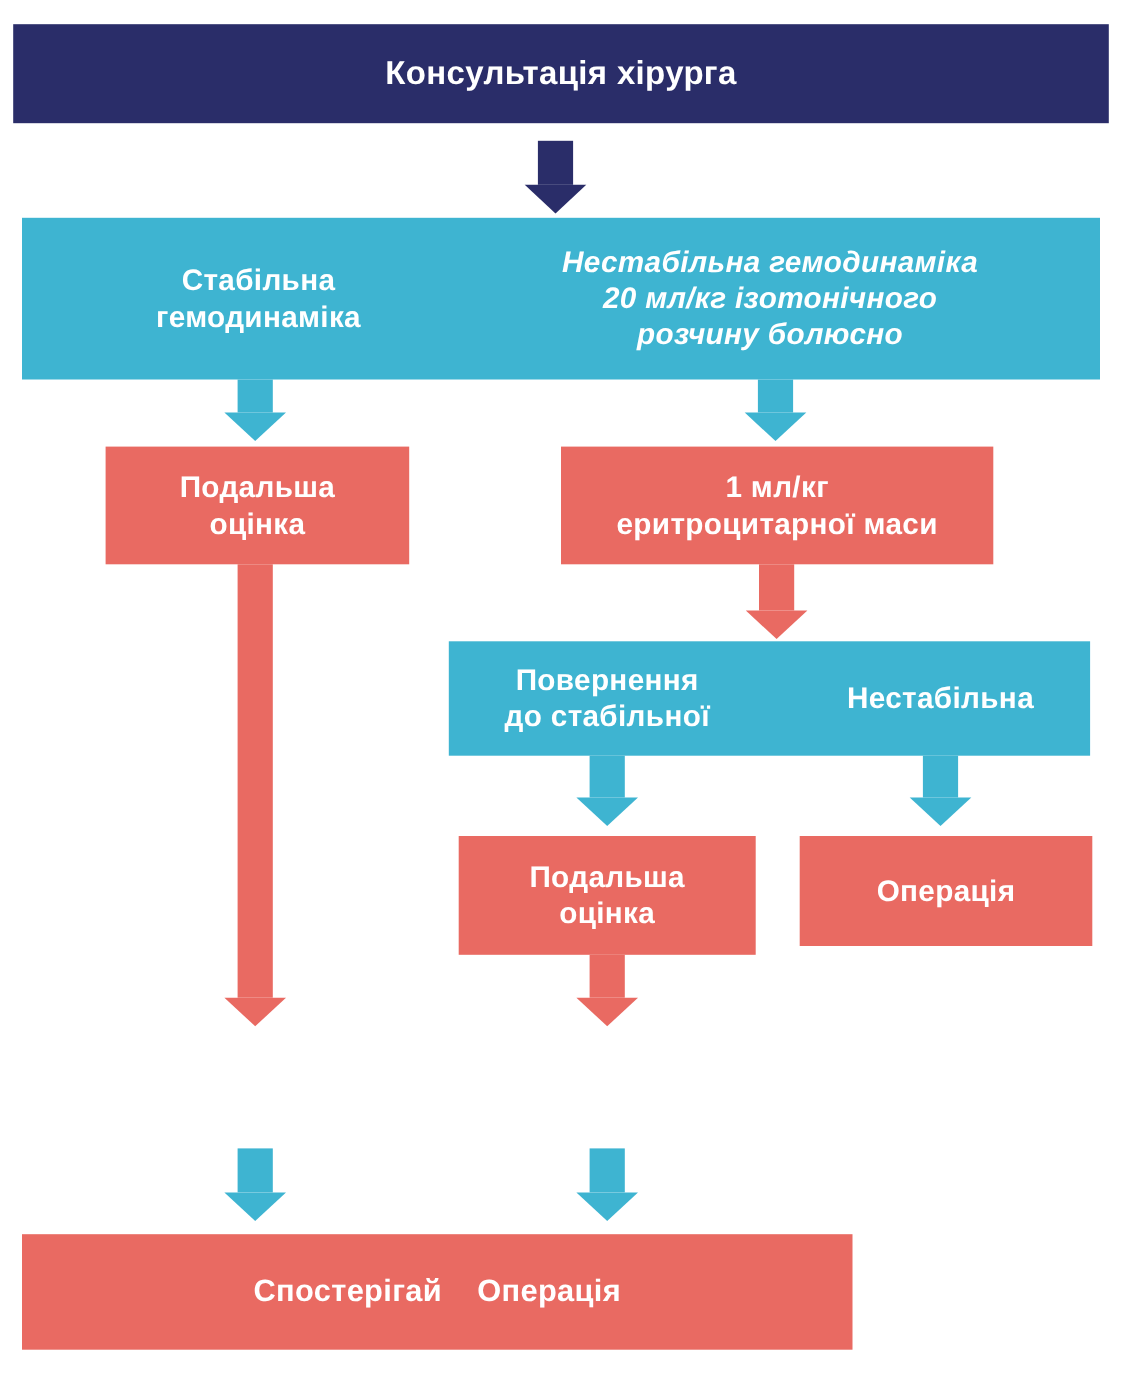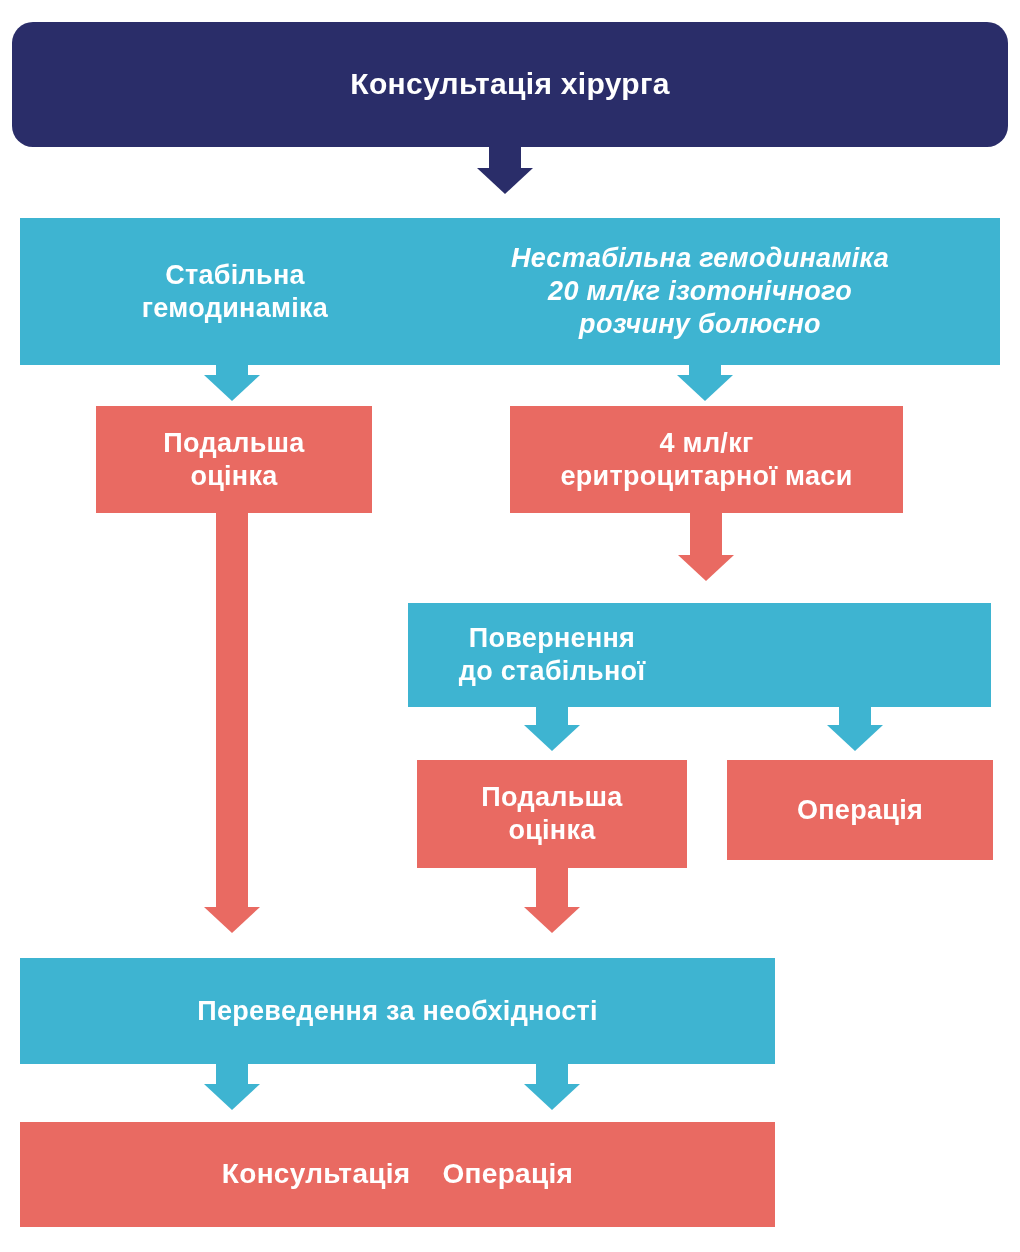--- a/index.html
+++ b/index.html
@@ -26,24 +26,24 @@
     justify-content: center;
     text-align: center;
     color: var(--white);
     font-weight: bold;
     font-size: 27px;
     line-height: 1.22;
     letter-spacing: 0.3px;
     white-space: pre-line;
   }
   .navy-bg   { background: var(--navy); }
-  .teal-bg   { background: var(--teal); margin-top: 20px; }
+  .teal-bg   { background: var(--teal); }
   .salmon-bg { background: var(--salmon); }
 
-  .banner { left: 12px; top: 22px; width: 996px; height: 125px; font-size: 30px; border-radius: 21px; }
+  .banner { left: 12px; top: 22px; width: 996px; height: 90px; font-size: 30px; }
 
   .triage { left: 20px; top: 198px; width: 980px; height: 147px; }
   .triage-stable   { position: absolute; left: 20px;  top: 0; width: 390px; height: 100%;
                      display: flex; align-items: center; justify-content: center; white-space: pre-line; }
   .triage-unstable { position: absolute; left: 420px; top: 0; width: 520px; height: 100%;
                      display: flex; align-items: center; justify-content: center; white-space: pre-line; font-style: italic; }
 
   .eval1       { left: 96px;  top: 406px; width: 276px; height: 107px; }
   .transfusion { left: 510px; top: 406px; width: 393px; height: 107px; }
 
@@ -115,65 +115,65 @@
     <div class="shaft"></div>
     <div class="head"></div>
   </div>
   <div class="arrow teal a-unstable-down">
     <div class="shaft"></div>
     <div class="head"></div>
   </div>
 
   <div class="box salmon-bg eval1">Подальша
 оцінка</div>
-  <div class="box salmon-bg transfusion">4 мл/кг
+  <div class="box salmon-bg transfusion">1 мл/кг
 еритроцитарної маси</div>
 
   <div class="arrow salmon a-eval1-long">
     <div class="shaft"></div>
     <div class="head"></div>
   </div>
 
   <div class="arrow salmon a-transfusion">
     <div class="shaft"></div>
     <div class="head"></div>
   </div>
 
   <div class="box teal-bg reassess">
     <div class="reassess-return">Повернення
 до стабільної</div>
+    <div class="reassess-unstable">Нестабільна</div>
   </div>
 
   <div class="arrow teal a-return-down">
     <div class="shaft"></div>
     <div class="head"></div>
   </div>
   <div class="arrow teal a-unstable2">
     <div class="shaft"></div>
     <div class="head"></div>
   </div>
 
   <div class="box salmon-bg eval2">Подальша
 оцінка</div>
   <div class="box salmon-bg surgery1">Операція</div>
 
   <div class="arrow salmon a-eval2-down">
     <div class="shaft"></div>
     <div class="head"></div>
   </div>
 
-  <div class="box teal-bg transfer">Переведення за необхідності</div>
 
   <div class="arrow teal a-transfer-l">
     <div class="shaft"></div>
     <div class="head"></div>
   </div>
   <div class="arrow teal a-transfer-r">
     <div class="shaft"></div>
     <div class="head"></div>
   </div>
 
   <div class="box salmon-bg final">
-    <span>Консультація</span>
+    <span>Спостерігай</span>
     <span>Операція</span>
   </div>
 
 </div>
 
 </body></html>

